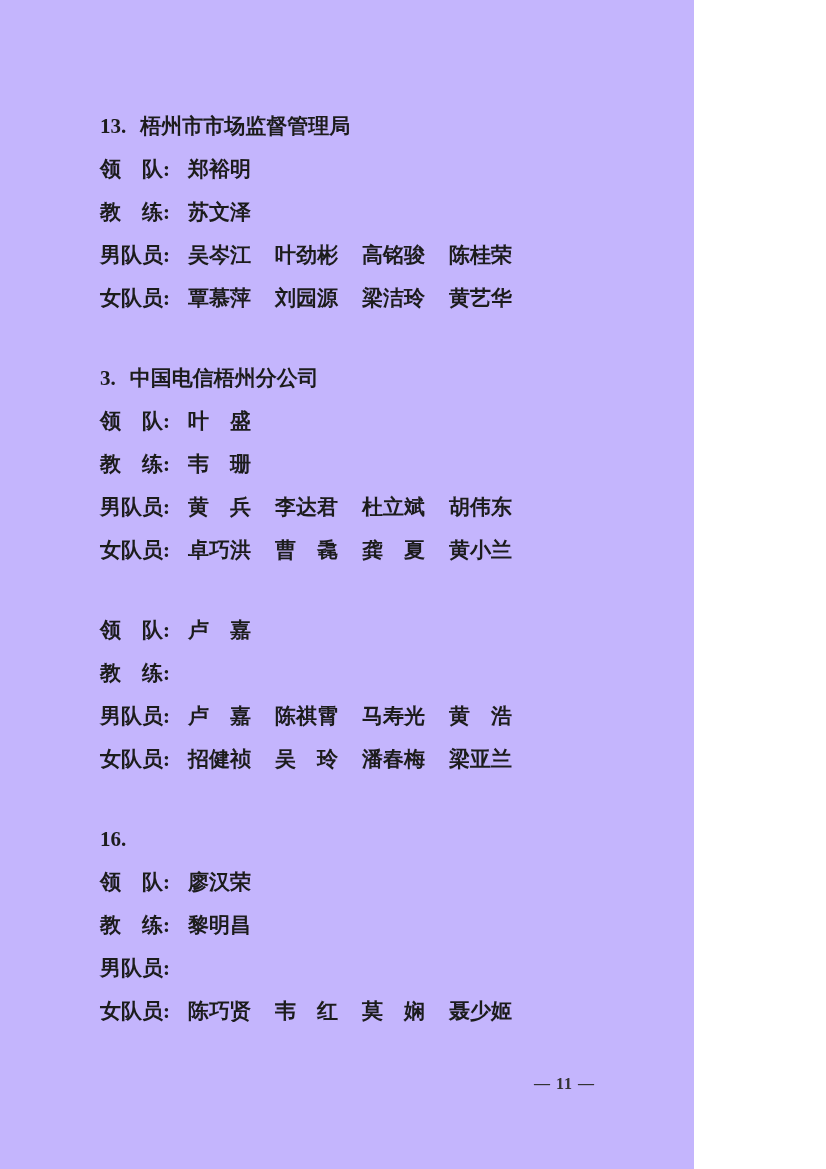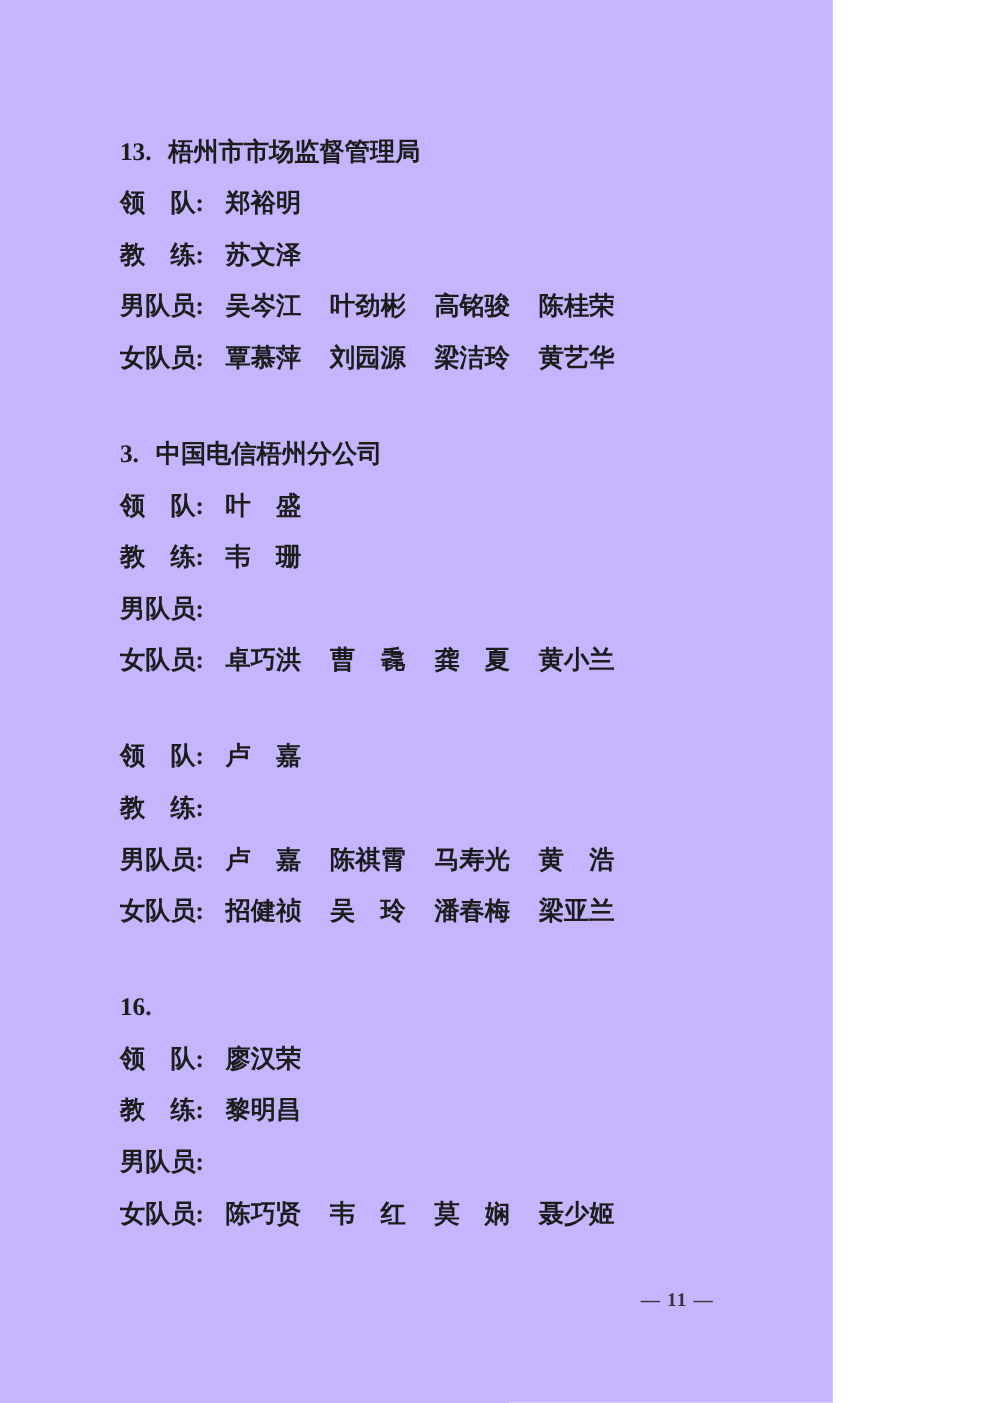--- a/index.html
+++ b/index.html
@@ -101,20 +101,26 @@
       <div class="line">
         <span class="row-label">领　队:</span>
         <span>叶　盛</span>
       </div>
       <div class="line">
         <span class="row-label">教　练:</span>
         <span>韦　珊</span>
       </div>
       <div class="line">
         <span class="row-label">男队员:</span>
+        <span class="names">
+          <span>黄　兵</span>
+          <span>李达君</span>
+          <span>杜立斌</span>
+          <span>胡伟东</span>
+        </span>
       </div>
       <div class="line">
         <span class="row-label">女队员:</span>
         <span class="names">
           <span>卓巧洪</span>
           <span>曹　毳</span>
           <span>龚　夏</span>
           <span>黄小兰</span>
         </span>
       </div>

